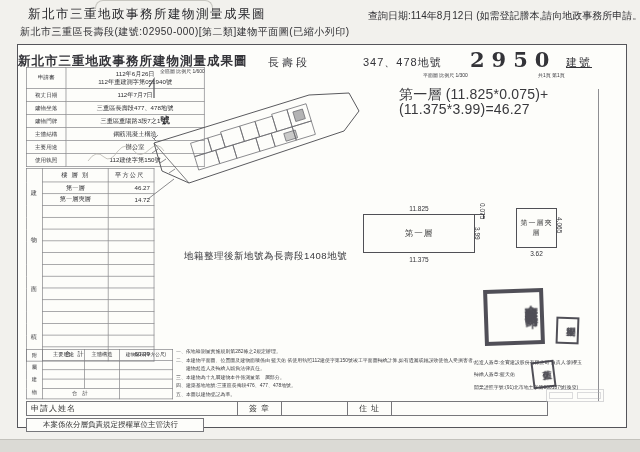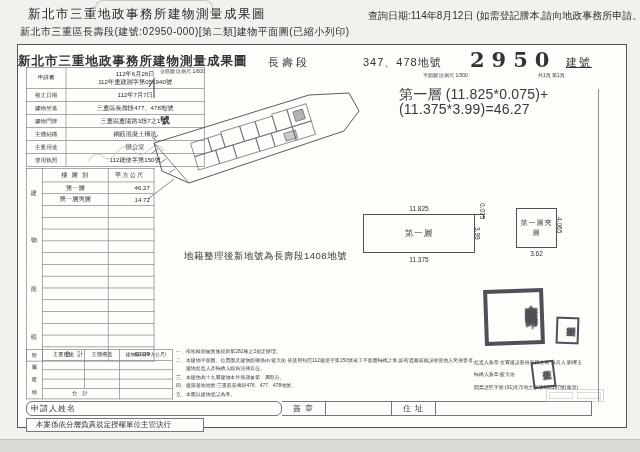--- a/index.html
+++ b/index.html
@@ -53,23 +53,23 @@
 
   .annex-table { position:absolute; left:8px; top:304px; transform:scale(.62); transform-origin:0 0; width:236px; table-layout:fixed; }
   .annex-table td { font-size:8.5px; text-align:center; }
   .annex-table tr.h td { height:18px; }
   .annex-table tr.d td { height:15px; }
   .annex-table tr.tot td { height:17px; letter-spacing:3px; }
   .annex-table .a1{width:68px;} .annex-table .a2{width:56px;} .annex-table .a3{width:86px; font-size:7.5px;}
 
   .applicant-row { position:absolute; left:8px; top:356px; height:15px; display:flex; }
   .applicant-row .cell { border:1px solid #77777b; border-left:none; height:15px; font-size:8px; display:flex; align-items:center; padding:0 4px; letter-spacing:1px; color:#333; }
-  .applicant-row .cell:first-child { border-left:1px solid #77777b; width:256px;border-radius:6px; }
+  .applicant-row .cell:first-child { border-left:1px solid #77777b; width:212px; }
   .cw44{width:44px;} .cw66{width:66px; border-left:none;} .cw156{width:156px;}
-  .approval-box { position:absolute; left:8px; top:373px; width:178px; height:14px; border:1px solid #77777b; font-size:7.5px; display:flex; align-items:center; padding-left:9px; color:#333; background:#fdfdfa; }
+  .approval-box { position:absolute; left:8px; top:373px; width:178px; height:14px; border:1px solid #77777b; font-size:7.5px; display:flex; align-items:center; padding-left:16px; color:#333; background:#fdfdfa; }
 
   
   .parcel-map { position:absolute; left:126px; top:38px; }
   .compass { position:absolute; left:129px; top:31px; }
   .floor-rect { position:absolute; border:1px solid #505055; }
   .fr-main { left:345px; top:169px; width:112px; height:39px; }
   .fr-mezz { left:498px; top:163px; width:41px; height:40px; }
   .fr-label { position:absolute; width:100%; text-align:center; font-size:8.5px; letter-spacing:1px; color:#333; top:50%; transform:translateY(-50%); }
   .dim { position:absolute; font-size:6.5px; color:#4a4a4e; }
   .rot { transform:rotate(90deg); transform-origin:left top; }

